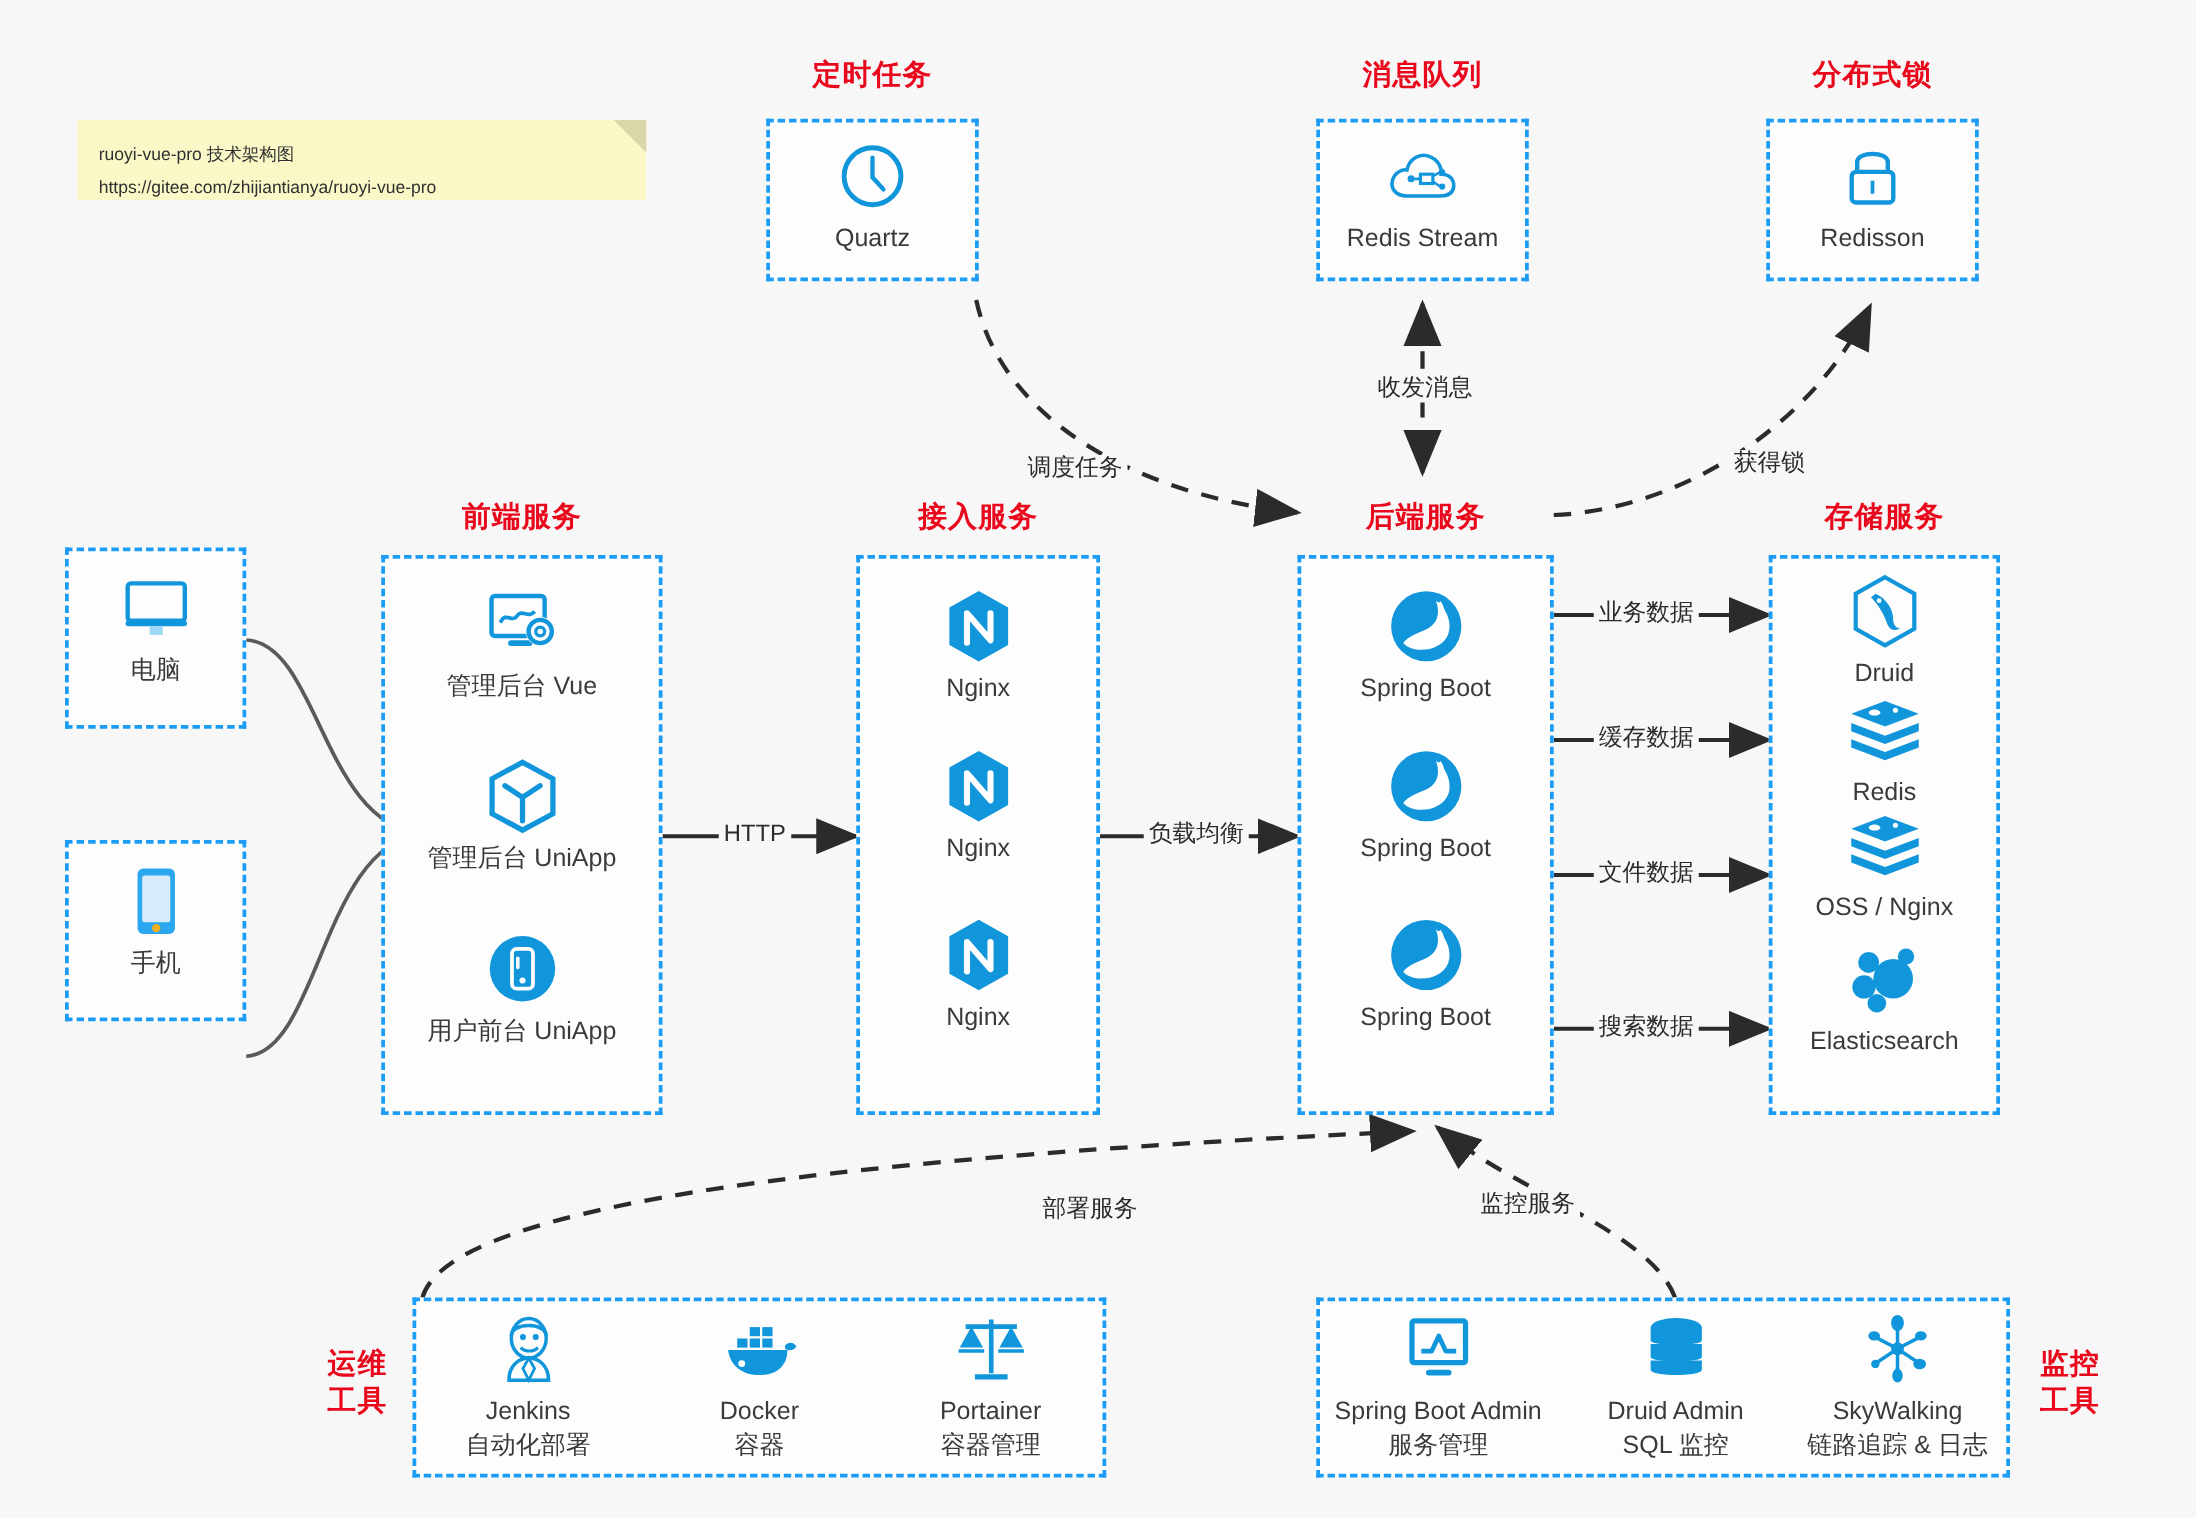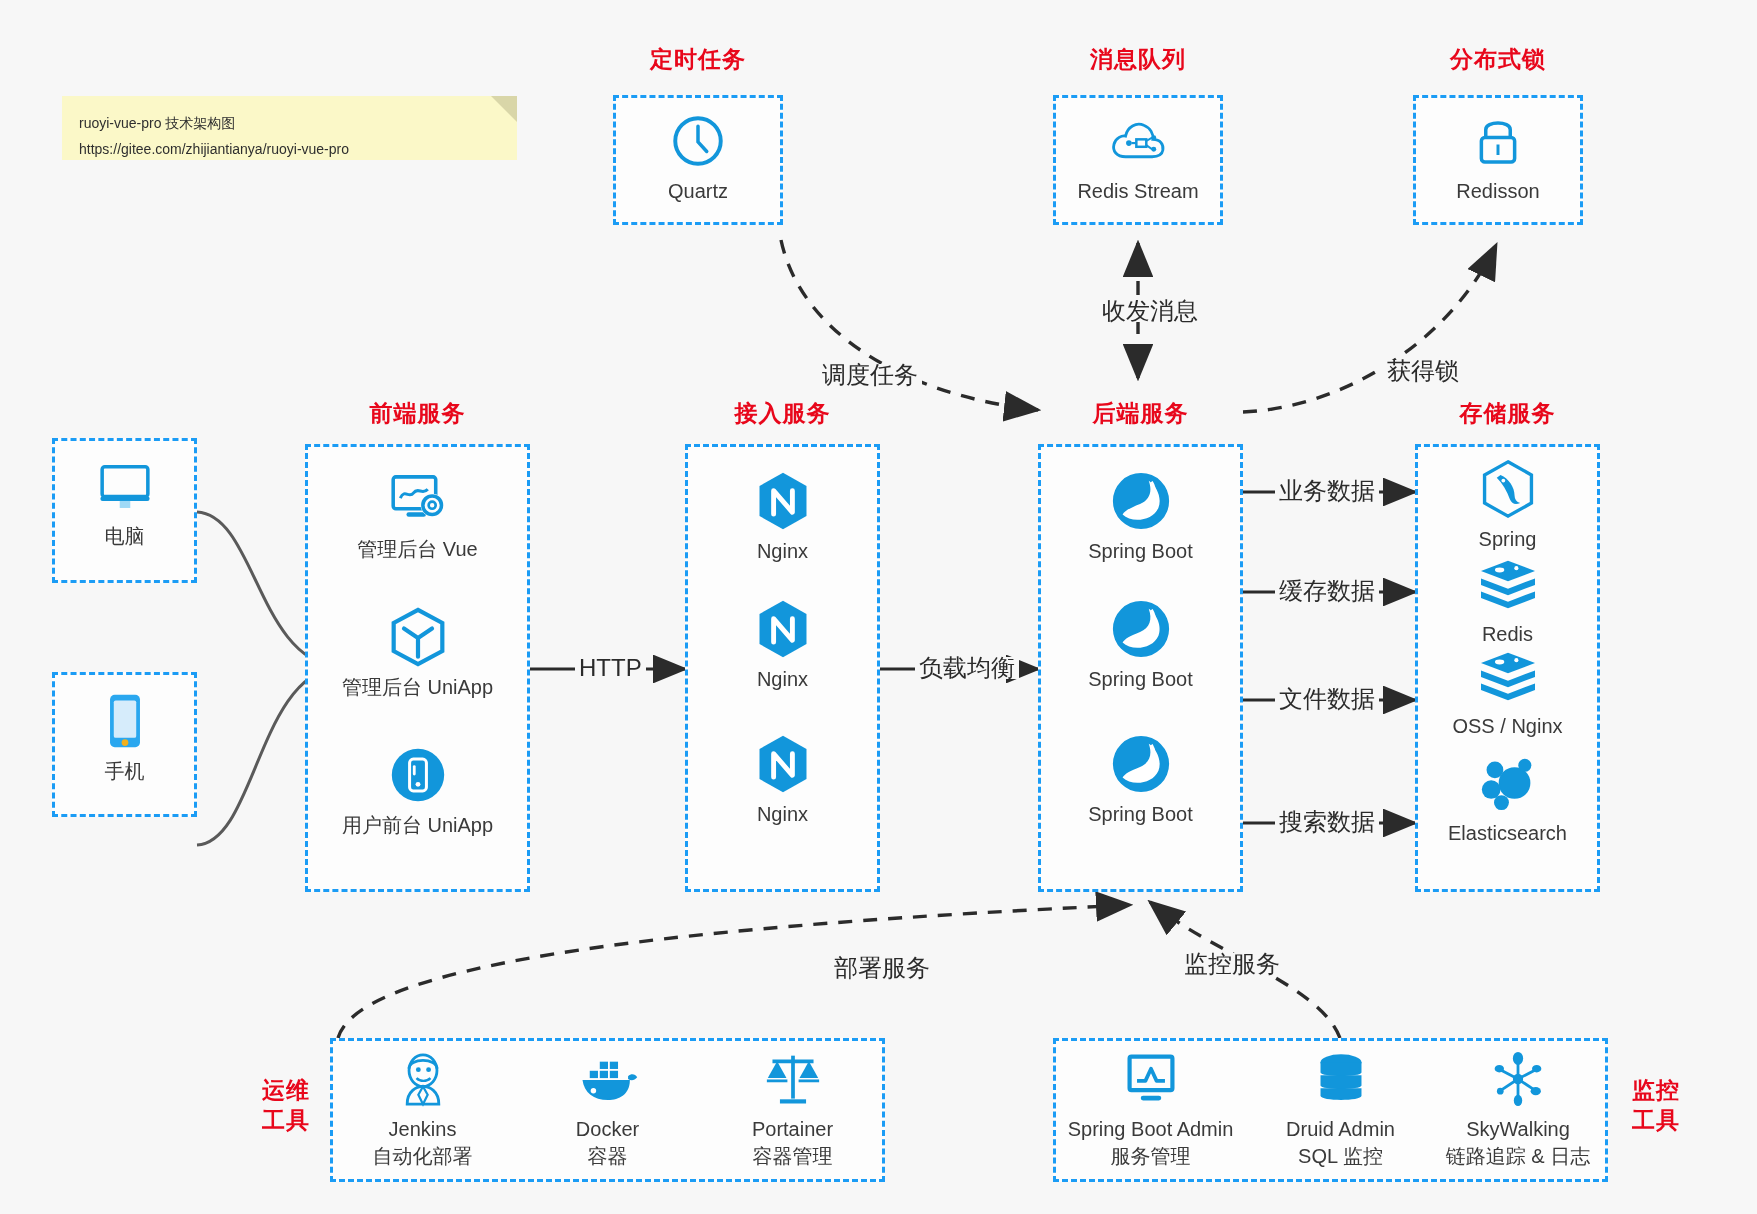--- a/index.html
+++ b/index.html
@@ -40,21 +40,21 @@
   
   .node{position:absolute;text-align:center;}
   .node .ic{height:62px;display:flex;align-items:center;justify-content:center;}
   .node .lbl{
     font-size:20px;color:#3a3a3a;line-height:27px;white-space:nowrap;margin-top:6px;
   }
   .node .sub{font-size:20px;color:#3a3a3a;line-height:27px;white-space:nowrap;}
 
   
   .elabel{
-    position:absolute;font-size:24px;color:#2b2b2b;background:#f7f7f7;
+    position:absolute;font-size:19px;color:#2b2b2b;background:#f7f7f7;
     padding:0 4px;white-space:nowrap;line-height:22px;
   }
 </style>
 </head>
 <body>
 
 <div id="stage">
 
   <svg class="layer" viewBox="0 0 1757 1214">
     <defs>
@@ -282,21 +282,21 @@
   <div class="gbox" style="left:1415px;top:444px;width:185px;height:448px;"></div>
 
   <div class="node" style="left:1415px;top:458px;width:185px;">
     <div class="ic">
       <svg width="56" height="60" viewBox="0 0 58 64">
         <path d="M29 3 L54 17 L54 47 L29 61 L4 47 L4 17 Z" fill="none" stroke="#1296db" stroke-width="3.6"></path>
         <path d="M17 20 C23 26 28 34 31 43 C33 48 37 49 42 47 C38 46 36 43 36 39 C36 30 30 21 21 17 Z" fill="#1296db"></path>
         <circle cx="24" cy="23" r="2" fill="#fdfdfd"></circle>
       </svg>
     </div>
-    <div class="lbl">Spring</div>
+    <div class="lbl">Druid</div>
   </div>
 
   <div class="node" style="left:1415px;top:553px;width:185px;">
     <div class="ic">
       <svg width="62" height="54" viewBox="0 0 66 58">
         <path d="M33 4 L62 15 L33 26 L4 15 Z" fill="#1296db"></path>
         <path d="M4 23 L33 34 L62 23 L62 30 L33 41 L4 30 Z" fill="#1296db"></path>
         <path d="M4 37 L33 48 L62 37 L62 44 L33 55 L4 44 Z" fill="#1296db"></path>
         <ellipse cx="24" cy="14" rx="5" ry="2.6" fill="#ffffff"></ellipse>
         <circle cx="42" cy="12" r="2.2" fill="#ffffff"></circle>

